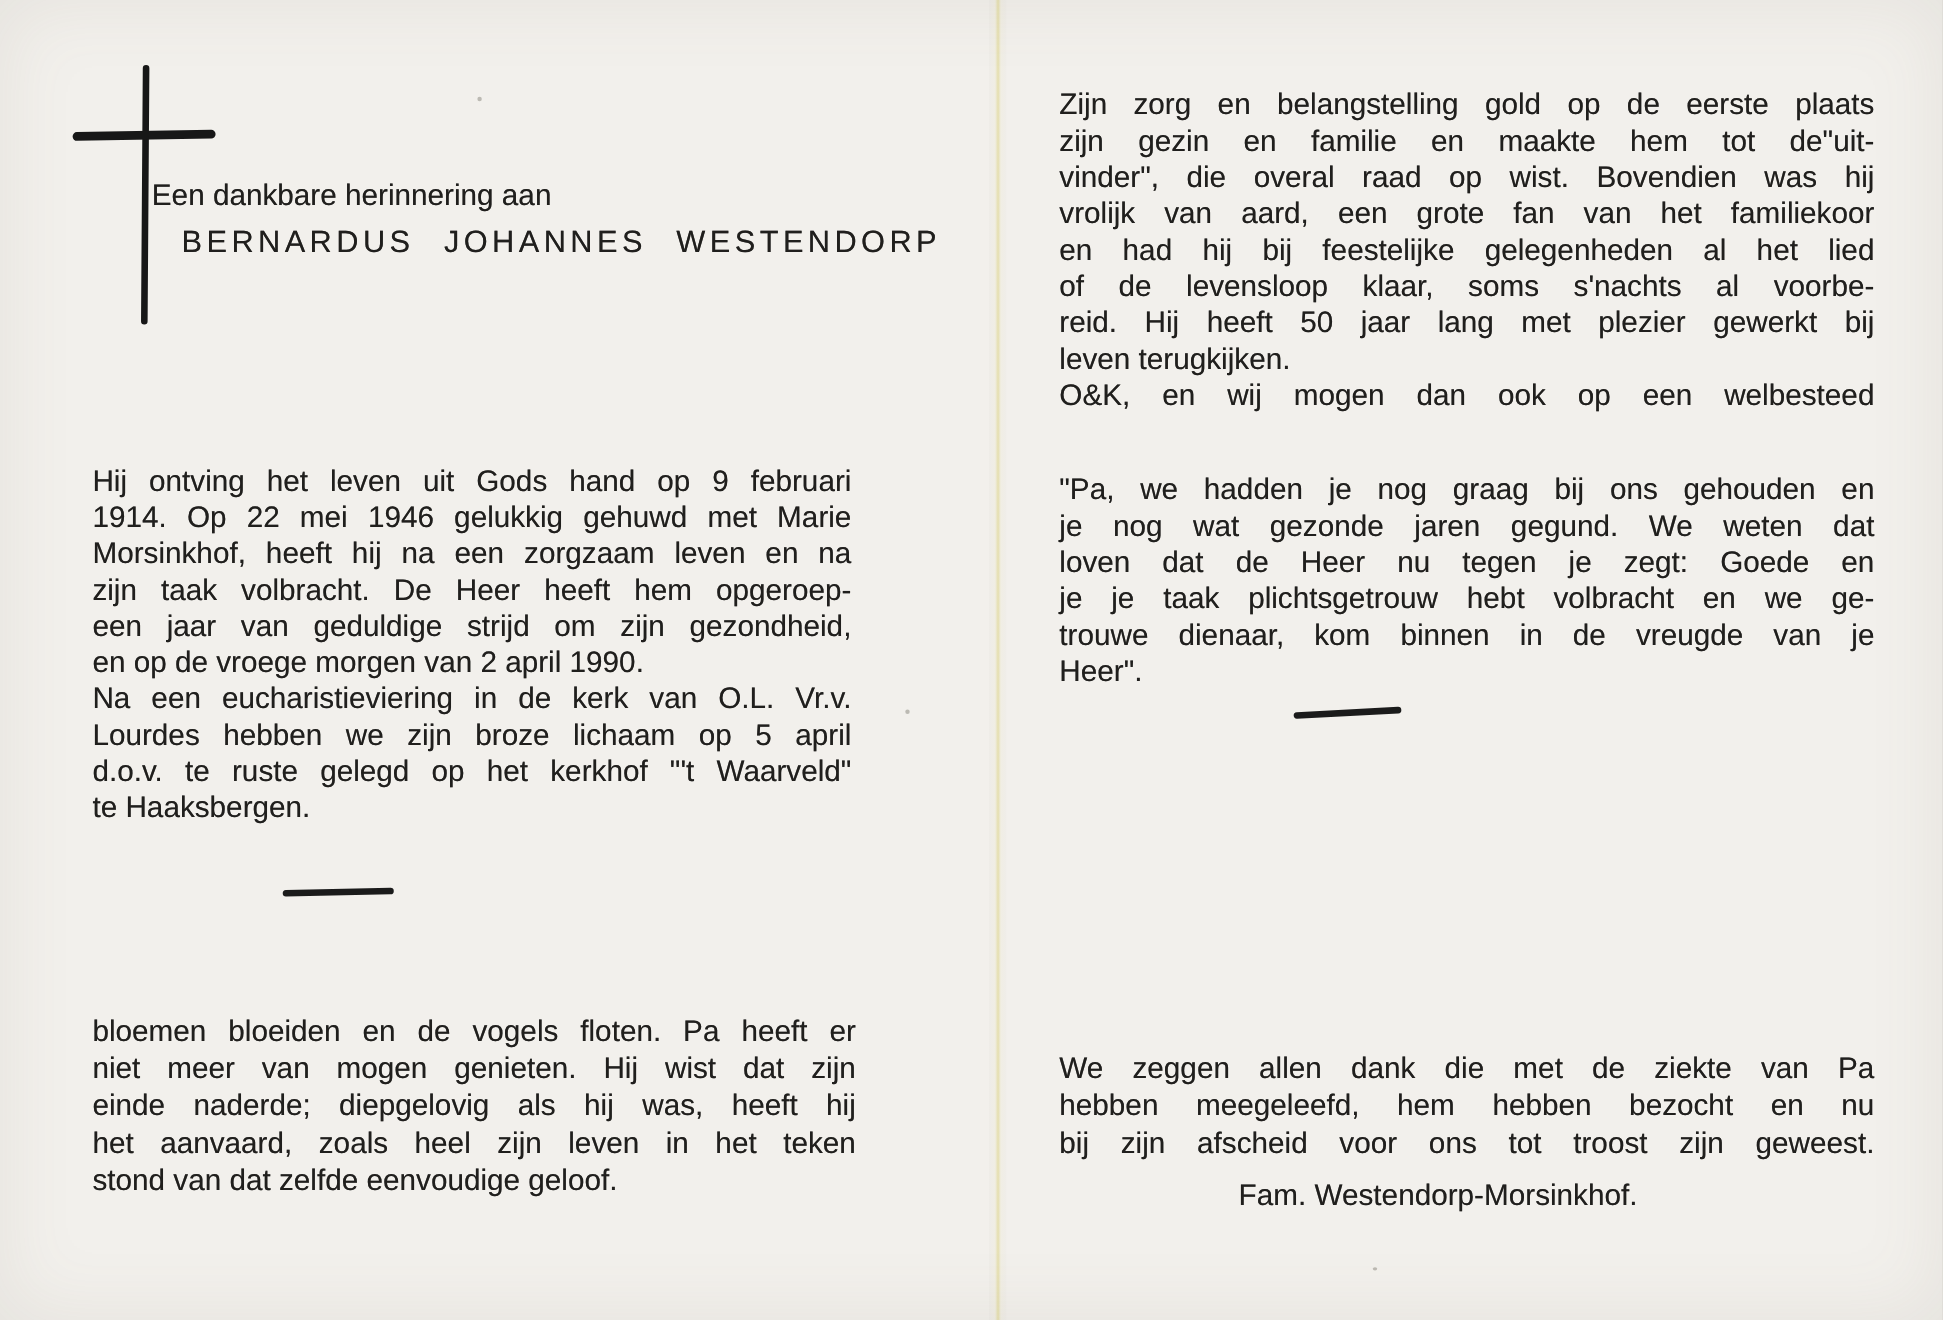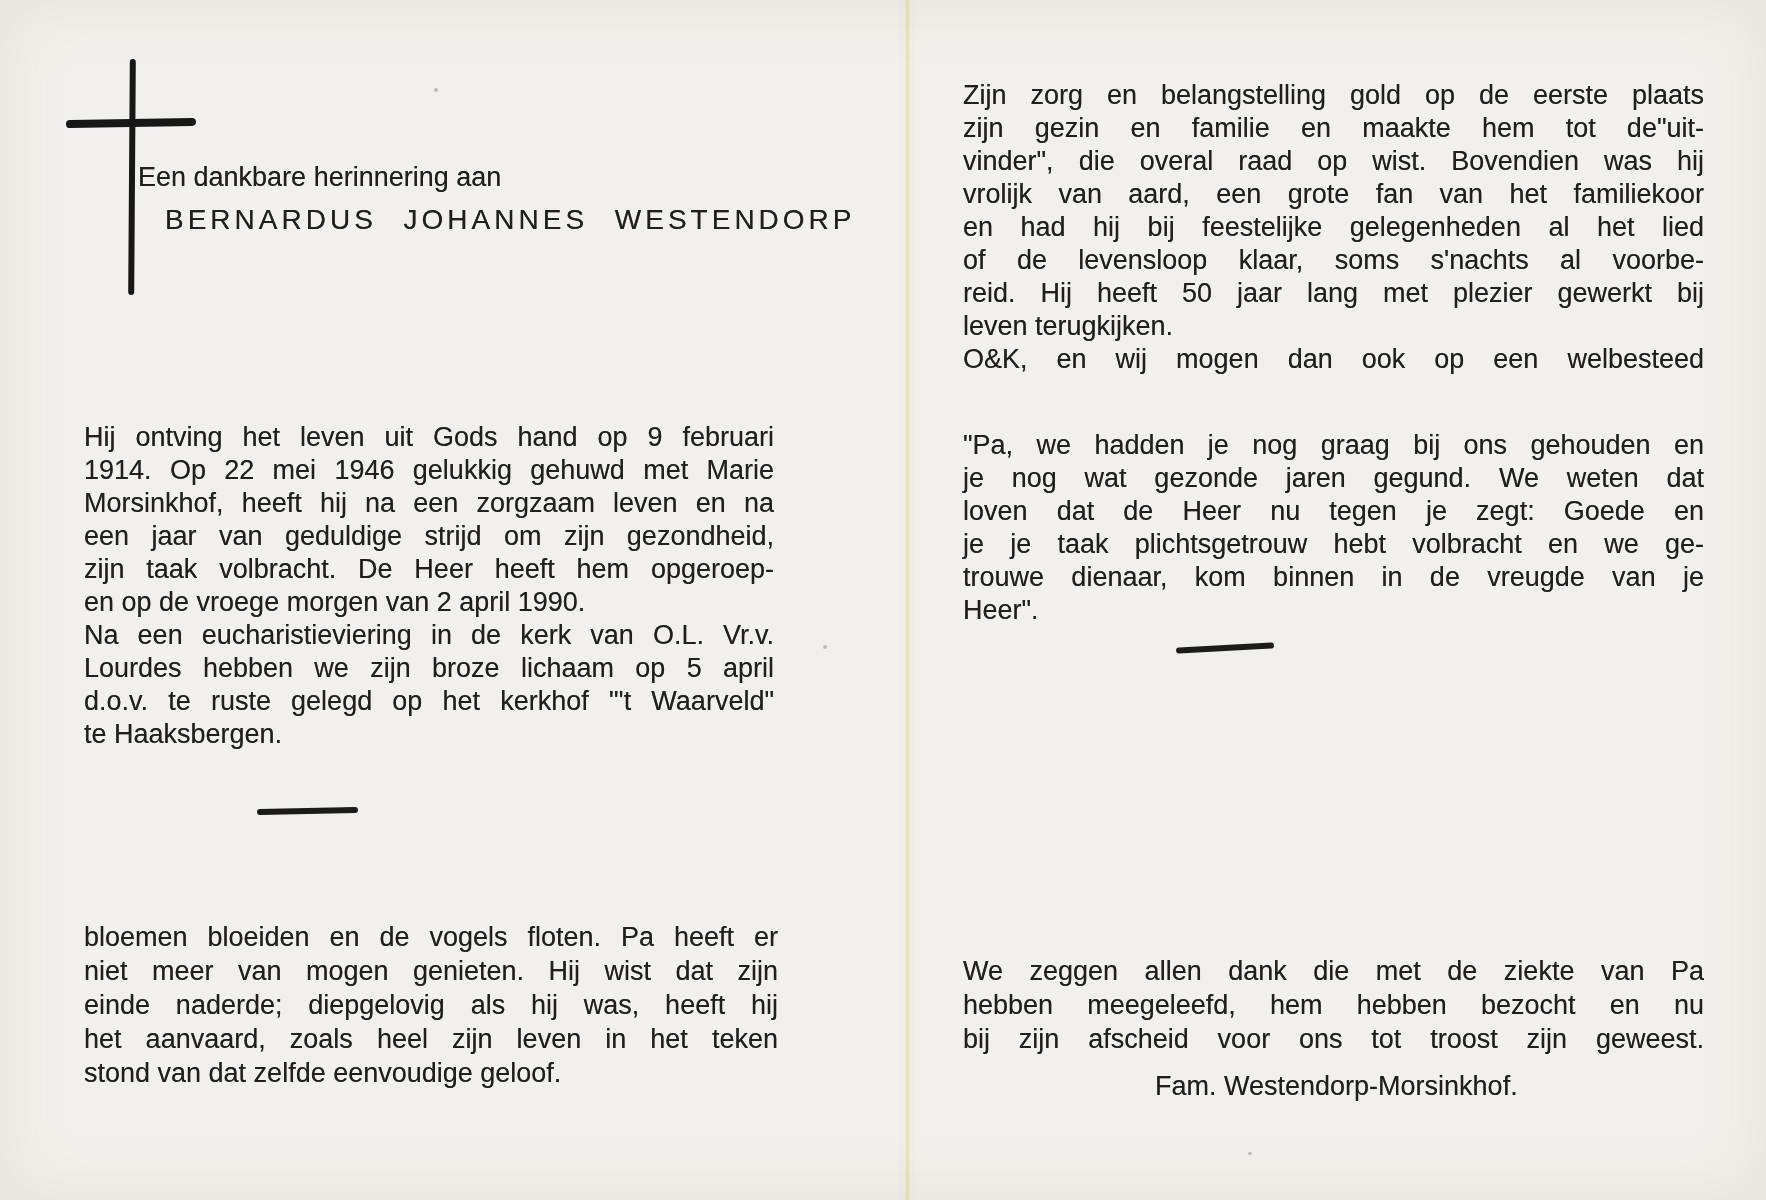--- a/index.html
+++ b/index.html
@@ -53,21 +53,21 @@
   }
   .just{text-align:justify;text-align-last:justify;}
   .p-left1{left:84px;top:421px;width:690px;}
   .p-left2{left:84px;top:920px;width:694px;}
   .p-left2 .ln{line-height:34px;}
   .p-right1{left:963px;top:79px;width:741px;}
   .p-right2{left:963px;top:429px;width:741px;}
   .p-right3{left:963px;top:954px;width:741px;}
   .p-right3 .ln{line-height:34px;}
   .signature{
-    position:absolute;left:1155px;top:1069px;
+    position:absolute;left:1126px;top:1069px;
     font-size:27px;line-height:34px;white-space:nowrap;
     text-shadow:0 0 0.5px rgba(25,25,25,0.6);
   }
   .divider{
     position:absolute;height:6px;background:#1b1b1b;border-radius:3px;
   }
   .divider-left{left:257px;top:808px;width:101px;transform:rotate(-1.2deg);}
   .divider-right{left:1176px;top:645px;width:98px;transform:rotate(-3deg);}
   .speck{position:absolute;background:rgba(90,85,75,0.35);border-radius:50%;}
   .speck.s1{left:434px;top:88px;width:4px;height:4px;}
@@ -87,22 +87,22 @@
       <div class="cross-h"></div>
     </div>
 
     <div class="intro">Een dankbare herinnering aan</div>
     <div class="name">BERNARDUS JOHANNES WESTENDORP</div>
 
     <div class="para p-left1">
       <div class="ln just">Hij ontving het leven uit Gods hand op 9 februari</div>
       <div class="ln just">1914. Op 22 mei 1946 gelukkig gehuwd met Marie</div>
       <div class="ln just">Morsinkhof, heeft hij na een zorgzaam leven en na</div>
+      <div class="ln just">zijn taak volbracht. De Heer heeft hem opgeroep-</div>
       <div class="ln just">een jaar van geduldige strijd om zijn gezondheid,</div>
-      <div class="ln just">zijn taak volbracht. De Heer heeft hem opgeroep-</div>
       <div class="ln">en op de vroege morgen van 2 april 1990.</div>
       <div class="ln just">Na een eucharistieviering in de kerk van O.L. Vr.v.</div>
       <div class="ln just">Lourdes hebben we zijn broze lichaam op 5 april</div>
       <div class="ln just">d.o.v. te ruste gelegd op het kerkhof "'t Waarveld"</div>
       <div class="ln">te Haaksbergen.</div>
     </div>
 
     <div class="divider divider-left"></div>
 
     <div class="para p-left2">

